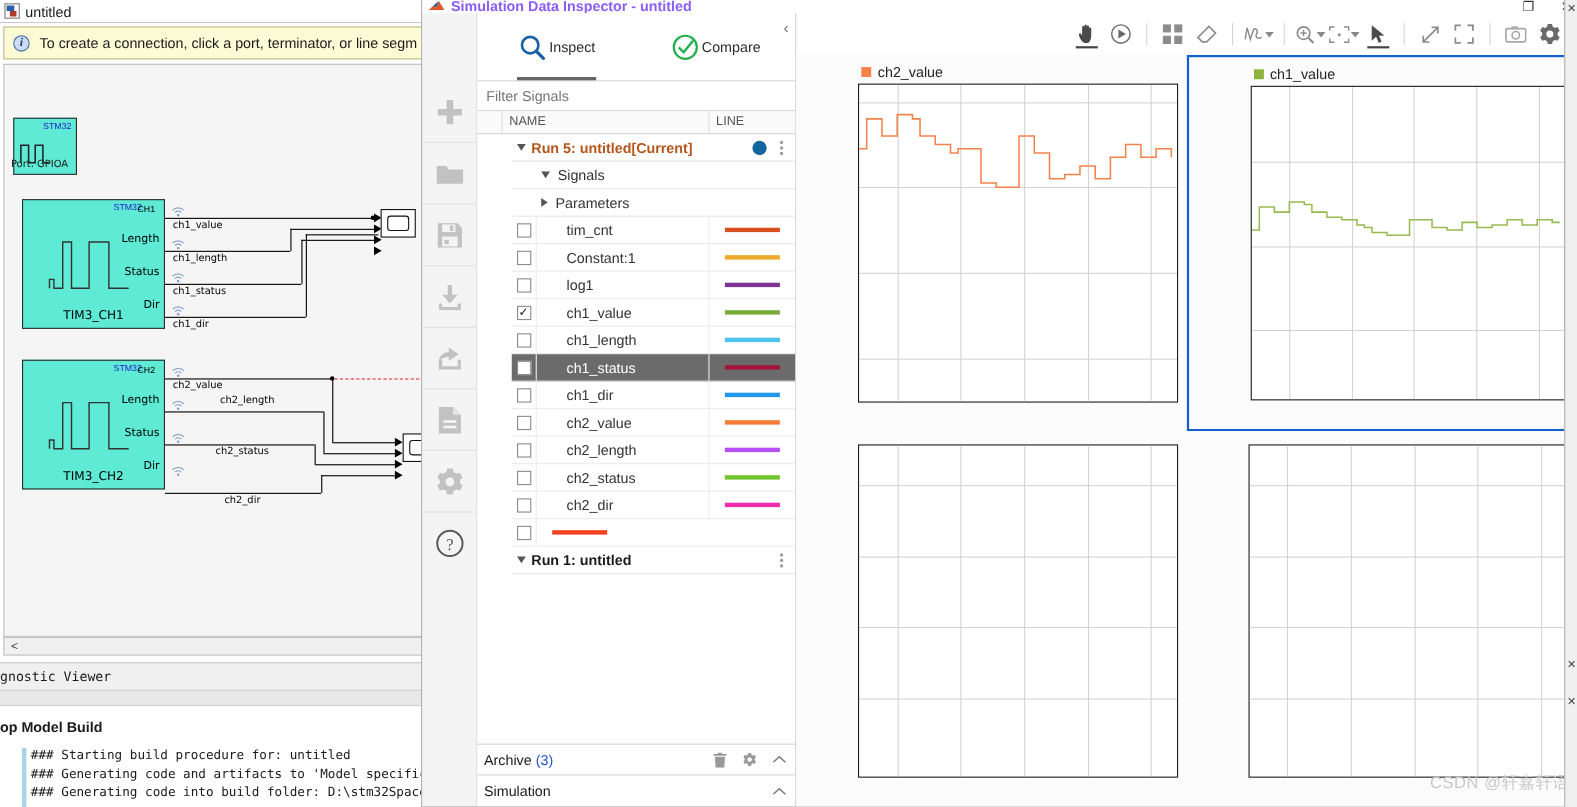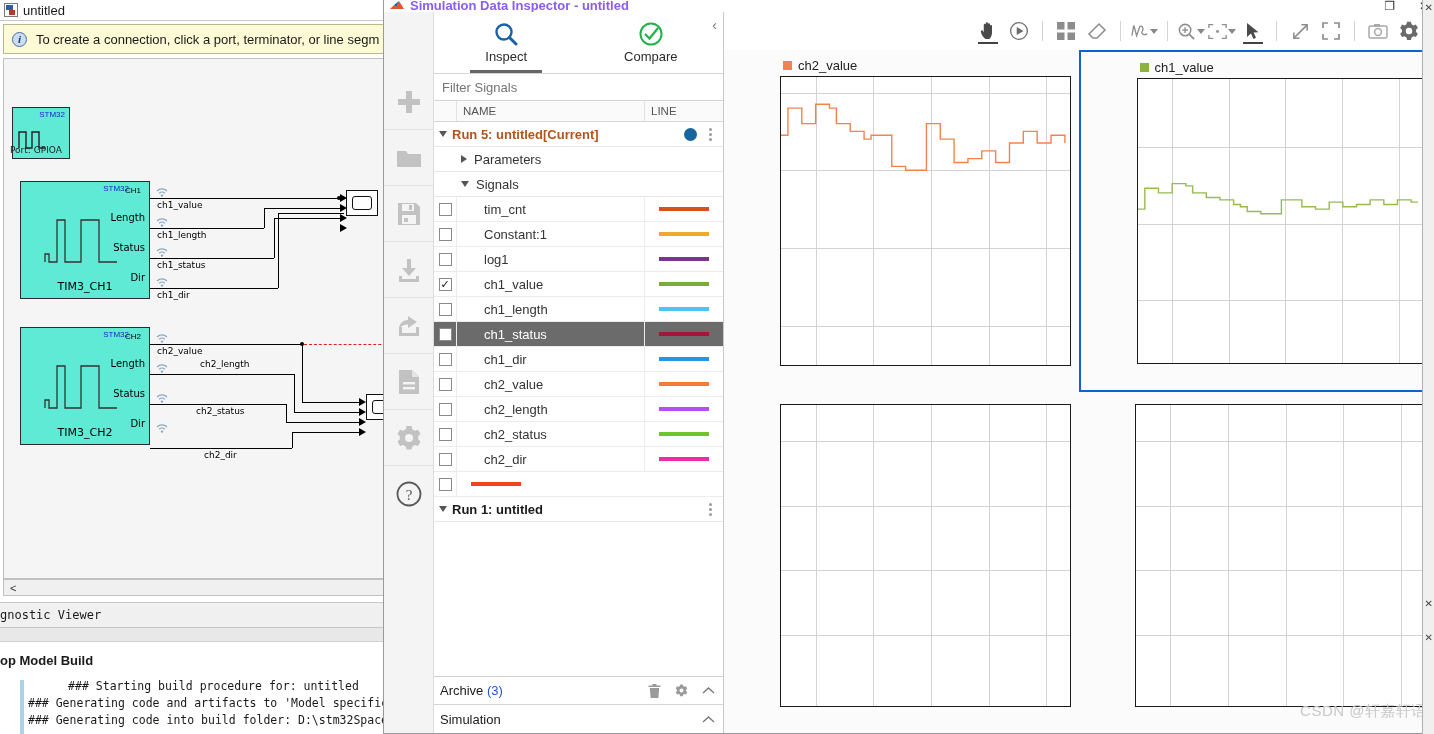--- a/index.html
+++ b/index.html
@@ -123,21 +123,21 @@
   }
   .diag-log {
     position: absolute; left: 0; right: 0; bottom: 0; height: 56px;
     background: #ffffff; padding-left: 28px; overflow: hidden;
   }
   .diag-log .bar {
     position: absolute; left: 20px; top: 2px; bottom: 0; width: 4px; background: #a8d4ea;
   }
   .diag-log-line {
     font-family: "DejaVu Sans Mono", monospace; font-size: 11.5px; color: #1a1a1a;
-    white-space: nowrap; line-height: 17px; text-align: center;
+    white-space: nowrap; line-height: 17px;
   }
 
   
   #sdi {
     position: absolute; left: 383px; top: 0; width: 1051px; height: 734px;
     background: #ffffff; border: 1px solid #9a9a9a; border-top: none;
   }
   .sdi-titlebar {
     position: absolute; left: 0; top: 0; right: 0; height: 12px;
     background: #ffffff; overflow: hidden;
@@ -168,21 +168,21 @@
   .rail-ico { fill: #c2c2c2; }
 
   
   .sdi-panel {
     width: 290px; flex: 0 0 290px; background: #fff;
     border-right: 1px solid #c8c8c8; position: relative;
     display: flex; flex-direction: column;
   }
   .sdi-tabs { height: 62px; display: flex; border-bottom: 1px solid #d6d6d6; position: relative; }
   .sdi-tab {
-    flex: 1; display: flex; flex-direction: column; align-items: center;
+    flex: 1; display: flex; flex-direction: row; align-items: center;
     justify-content: center; gap: 2px; cursor: pointer; position: relative;
   }
   .sdi-tab .tlabel { font-size: 13px; color: #2b2b2b; }
   .sdi-tab.active::after {
     content: ""; position: absolute; bottom: 0; left: 50%; transform: translateX(-50%);
     width: 72px; height: 3px; background: #666;
   }
   .collapse-chevron {
     position: absolute; right: 6px; top: 5px; font-size: 14px; color: #777;
     cursor: pointer;
@@ -197,21 +197,21 @@
   }
   .col-head {
     height: 21px; display: flex; border-bottom: 1px solid #d6d6d6;
     background: #fafafa; font-size: 11.5px; color: #555;
   }
   .col-head .c-chk { width: 23px; border-right: 1px solid #e2e2e2; }
   .col-head .c-name { flex: 1; padding-left: 6px; display: flex; align-items: center;
     border-right: 1px solid #e2e2e2; }
   .col-head .c-line { width: 78px; padding-left: 6px; display: flex; align-items: center; }
 
-  .tree { flex: 1; overflow: hidden; }
+  .tree { flex: 1; overflow: hidden; margin-left: 31px; }
   .run-row {
     height: 25px; display: flex; align-items: center; gap: 5px;
     border-bottom: 1px solid #e6e6e6; padding-left: 5px; position: relative;
   }
   .run-row .rlabel { font-size: 13px; font-weight: bold; color: #b4541a; }
   .run-dot { position: absolute; right: 26px; width: 13px; height: 13px;
     border-radius: 50%; background: #15659e; }
   .kebab { position: absolute; right: 8px; width: 10px; text-align: center;
     line-height: 3px; color: #9a9a9a; font-size: 13px; letter-spacing: 0; }
   .kebab b { display: block; width: 3px; height: 3px; background: #9a9a9a;
@@ -557,26 +557,26 @@
             <span class="rlabel">Run 5: untitled[Current]</span>
             <span class="run-dot"></span>
             <span class="kebab">
                 <b></b>
                 <b></b>
                 <b></b>
               </span>
           </div>
 
           <div class="grp-row">
+            <span class="tri down"></span>
+            <span>Signals</span>
+          </div>
+          <div class="grp-row">
             <span class="tri right"></span>
             <span>Parameters</span>
-          </div>
-          <div class="grp-row">
-            <span class="tri down"></span>
-            <span>Signals</span>
           </div>
 
           <div class="sig-row">
             <span class="sig-chk">
                 <span class="chkbox"></span>
               </span>
             <span class="sig-name">tim_cnt</span>
             <span class="sig-line">
                 <i style="background:#d94f1e"></i>
               </span>

